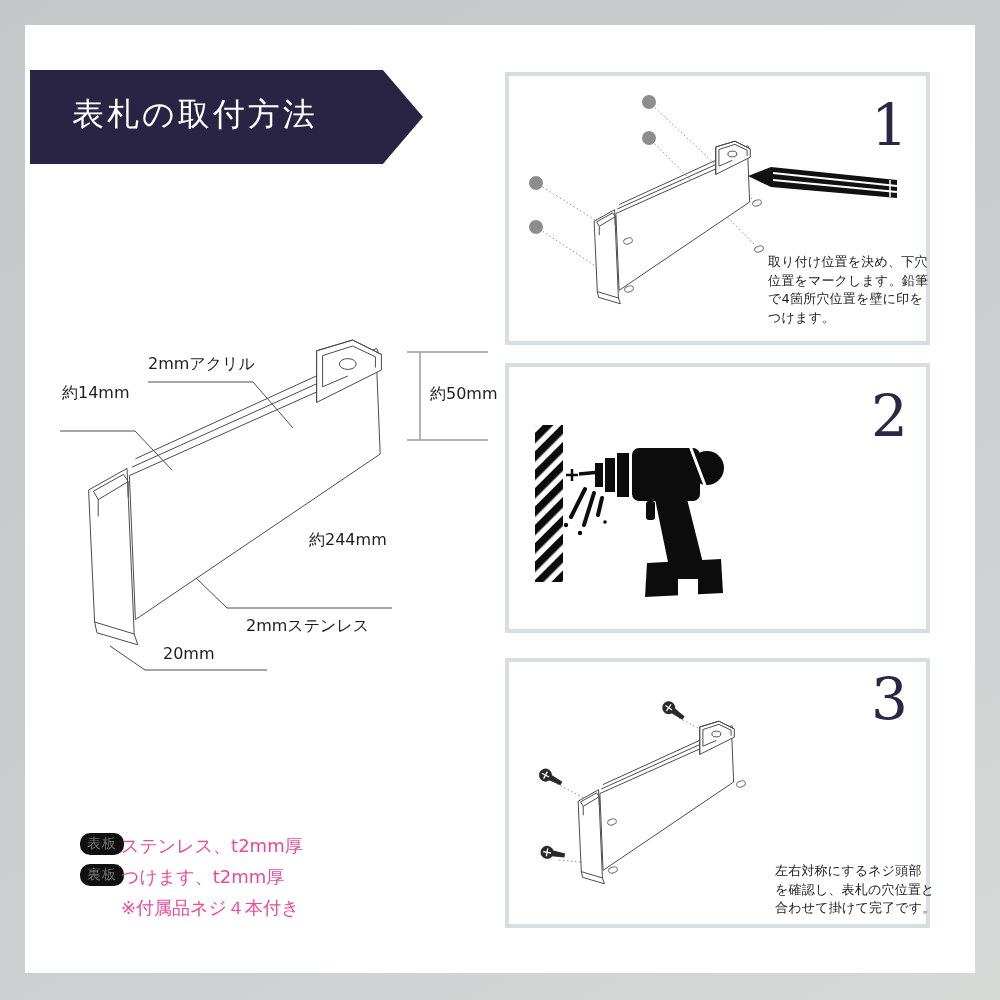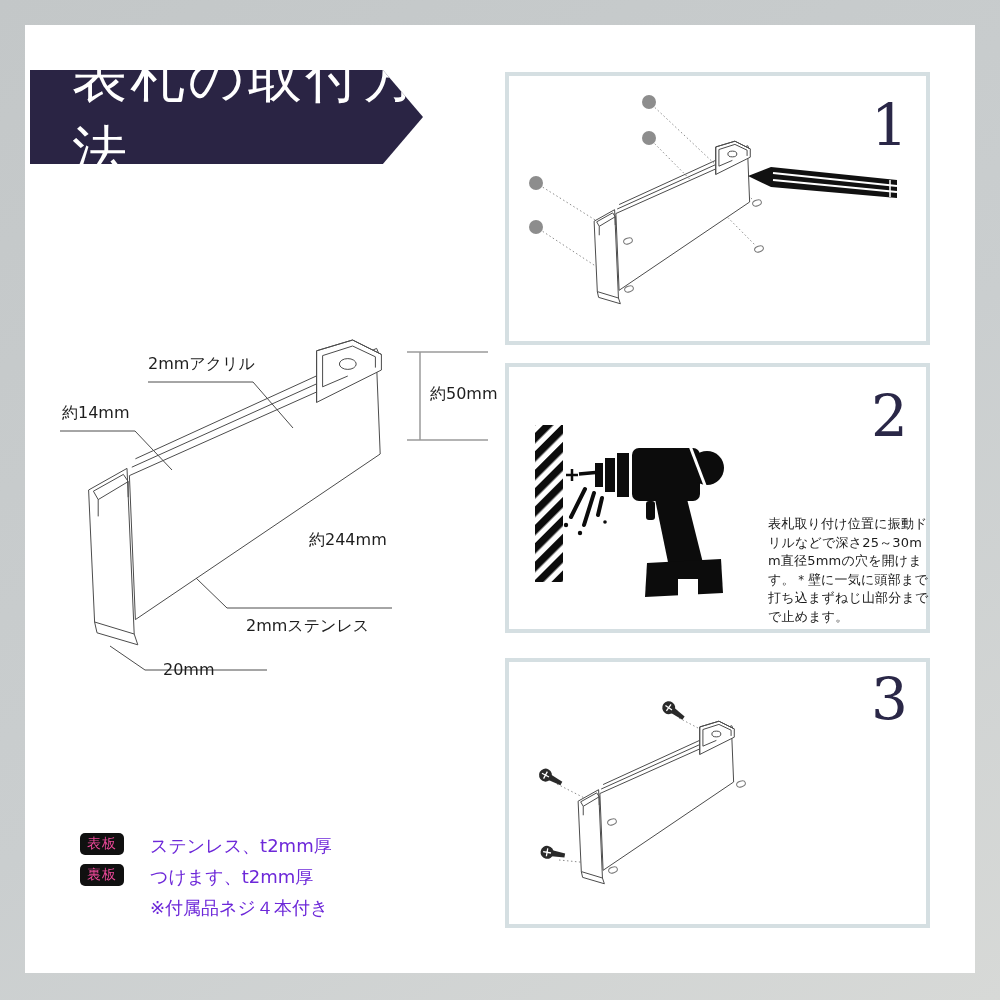--- a/index.html
+++ b/index.html
@@ -14,21 +14,21 @@
   
   .banner{
     position:absolute;left:30px;top:70px;width:393px;height:94px;
     background:#2a2444;
     clip-path:polygon(0 0, 89.8% 0, 100% 50%, 89.8% 100%, 0 100%);
     display:flex;align-items:center;
   }
   .banner-text{
     color:#ffffff;
     font-family:Liberation Mono, monospace;
-    font-size:55px;letter-spacing:3px;
+    font-size:32px;letter-spacing:3px;
     padding-left:42px;padding-bottom:5px;
   }
   
   .step{position:absolute;left:505px;width:425px;background:#fff;border:4px solid #d5dfe2}
   #step1{top:72px;height:273px}
   #step2{top:363px;height:270px}
   #step3{top:658px;height:270px}
   .step-number{
     position:absolute;right:18px;top:20px;
     font-family:"DejaVu Serif","Liberation Serif",serif;
@@ -37,25 +37,25 @@
   .step-desc{
     position:absolute;font-size:13px;line-height:18.5px;color:#1b1b1b;
     white-space:pre-line;letter-spacing:.2px;
   }
   .step svg{position:absolute;left:0;top:0;overflow:visible}
   
   #main-svg{position:absolute;left:55px;top:320px;overflow:visible}
   .dim-label{position:absolute;font-size:16px;color:#1d1d1d;white-space:nowrap}
   
   .legend-badge{
-    position:absolute;left:80px;width:44px;height:22px;background:#101010;color:#ec4899;
-    border-radius:5px;font-size:14px;display:flex;align-items:center;justify-content:center;
+    position:absolute;left:80px;width:44px;height:22px;background:#101010;color:#737373;
+    border-radius:10px;font-size:14px;display:flex;align-items:center;justify-content:center;
     letter-spacing:1px;
   }
-  .legend-text{position:absolute;left:150px;font-size:18px;color:#6d28d9;white-space:nowrap}
+  .legend-text{position:absolute;left:121px;font-size:18px;color:#ec4899;white-space:nowrap}
 </style>
 </head>
 <body>
 
 <div class="content"></div>
 
 <div class="banner">
   <div class="banner-text">表札の取付方法</div>
 </div>
 
@@ -87,25 +87,25 @@
     <path d="M5,111 H80 L117,150"></path>
     <path d="M172,288 H337 M172,288 L141,258"></path>
     <path d="M90,350 H212 M90,350 L55,326"></path>
   </g>
   <g stroke="#9a9a9a" stroke-width="1.5" fill="none">
     <path d="M365,32 V120 M352,32 H433 M352,120 H433"></path>
   </g>
 </svg>
 
 <div class="dim-label" style="left:148px;top:354px">2mmアクリル</div>
-<div class="dim-label" style="left:62px;top:403px">約14mm</div>
+<div class="dim-label" style="left:62px;top:383px">約14mm</div>
 <div class="dim-label" style="left:430px;top:384px">約50mm</div>
 <div class="dim-label" style="left:309px;top:530px">約244mm</div>
 <div class="dim-label" style="left:246px;top:616px">2mmステンレス</div>
-<div class="dim-label" style="left:163px;top:660px">20mm</div>
+<div class="dim-label" style="left:163px;top:644px">20mm</div>
 
 <div class="step" id="step1">
   <svg width="417" height="265" viewBox="0 0 417 265">
 
     <g stroke="#8d8d8d" stroke-width="1" stroke-dasharray="1.5 2.5" fill="none">
       <path d="M140,26 L244,124"></path>
       <path d="M140,62 L247,170"></path>
       <path d="M27,107 L115,162"></path>
       <path d="M27,151 L117,210"></path>
     </g>
@@ -127,20 +127,24 @@
     </g>
 
     <g>
       <polygon points="239,100 262,91 262,111" fill="#111"></polygon>
       <polygon points="262,91 388,104 388,122 262,111" fill="#111"></polygon>
       <path d="M264,97 L388,110 M264,104 L388,116" stroke="#fff" stroke-width="2" fill="none"></path>
       <path d="M381,104 L381,121" stroke="#fff" stroke-width="1.5"></path>
     </g>
   </svg>
   <div class="step-number">1</div>
+  <div class="step-desc" style="left:259px;top:177px;width:168px">取り付け位置を決め、下穴
+位置をマークします。鉛筆
+で4箇所穴位置を壁に印を
+つけます。</div>
 </div>
 
 <div class="step" id="step2">
   <svg width="417" height="262" viewBox="0 0 417 262">
     <defs>
       <pattern id="hatch" patternUnits="userSpaceOnUse" width="13" height="13" patternTransform="rotate(45)">
         <rect width="13" height="13" fill="#ffffff"></rect>
         <rect width="7.5" height="13" fill="#0c0c0c"></rect>
       </pattern>
     </defs>
@@ -169,26 +173,20 @@
       <rect x="123" y="81" width="68" height="53" rx="7"></rect>
       <circle cx="198" cy="101" r="17"></circle>
       <polygon points="146,132 178,132 194,196 160,200"></polygon>
       <rect x="137" y="134" width="9" height="19" rx="3"></rect>
       <polygon points="138,196 212,192 214,226 136,230"></polygon>
     </g>
     <path d="M181,79 L197,121" stroke="#fff" stroke-width="3"></path>
     <rect x="169" y="212" width="20" height="20" fill="#fff"></rect>
   </svg>
   <div class="step-number">2</div>
-  <div class="step-desc" style="left:259px;top:148px;width:170px">表札取り付け位置に振動ド
-リルなどで深さ25～30m
-m直径5mmの穴を開けま
-す。＊壁に一気に頭部まで
-打ち込まずねじ山部分まで
-で止めます。</div>
 </div>
 
 <div class="step" id="step3">
   <svg width="417" height="262" viewBox="0 0 417 262">
 
     <g stroke="#8d8d8d" stroke-width="1" stroke-dasharray="1.5 2.5" fill="none">
       <path d="M170,56 L208,76"></path>
       <path d="M48,122 L97,147"></path>
       <path d="M50,198 L101,203"></path>
     </g>
@@ -213,19 +211,22 @@
         <path d="M-8,0 H0 M-4,-4 V4" stroke="#fff" stroke-width="1.3" fill="none"></path>
       </g>
       <g transform="translate(42,191) rotate(10)">
         <polygon points="1,-3 14,-2 14,2 1,3" fill="#2a2a2a"></polygon>
         <circle cx="-4" cy="0" r="6.5" fill="#2a2a2a"></circle>
         <path d="M-8,0 H0 M-4,-4 V4" stroke="#fff" stroke-width="1.3" fill="none"></path>
       </g>
     </g>
   </svg>
   <div class="step-number" style="top:8px">3</div>
+  <div class="step-desc" style="left:266px;top:200px;width:168px">左右対称にするネジ頭部
+を確認し、表札の穴位置と
+合わせて掛けて完了です。</div>
 </div>
 
 <div class="legend-badge" style="top:833px">表板</div>
 <div class="legend-text" style="top:834px">ステンレス、t2mm厚</div>
 <div class="legend-badge" style="top:864px">裏板</div>
 <div class="legend-text" style="top:865px">つけます、t2mm厚</div>
 <div class="legend-text" style="top:896px">※付属品ネジ４本付き</div>
 
 </body></html>

